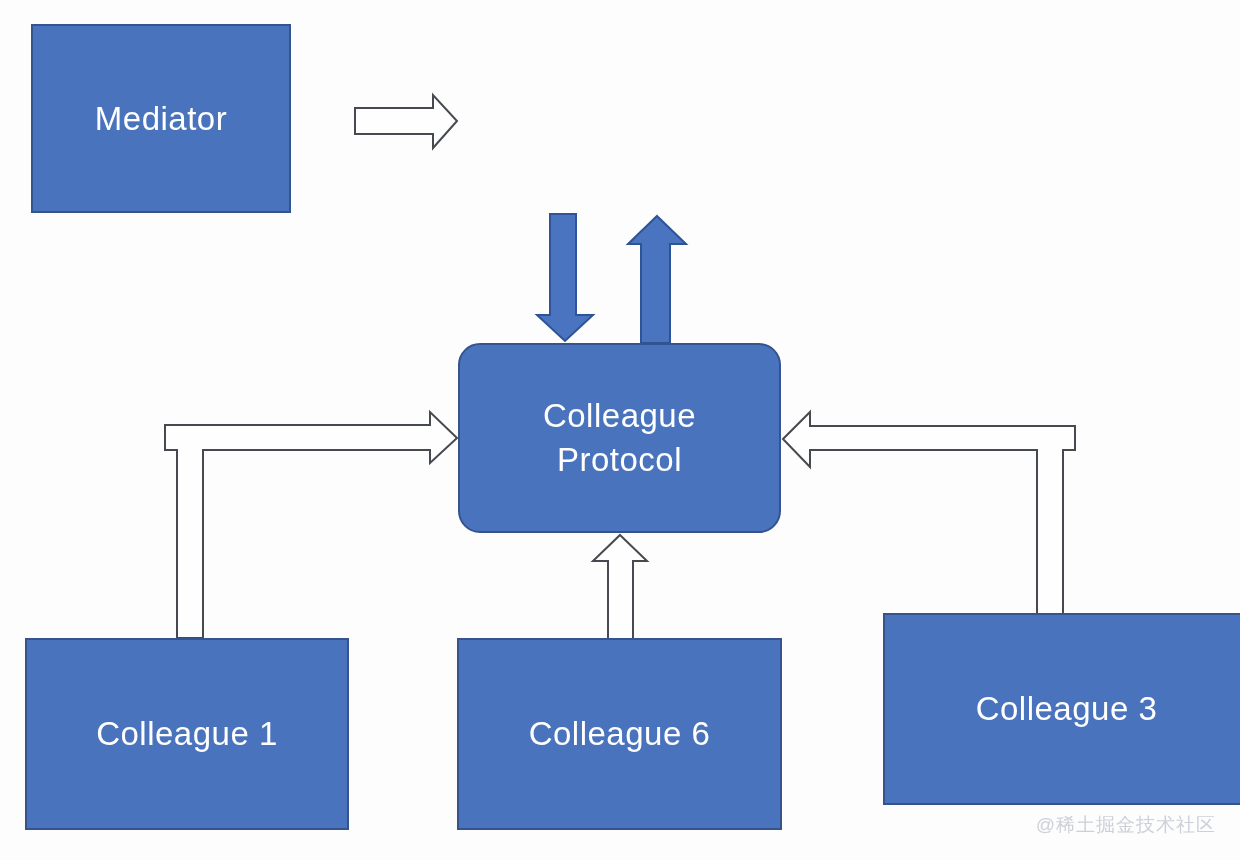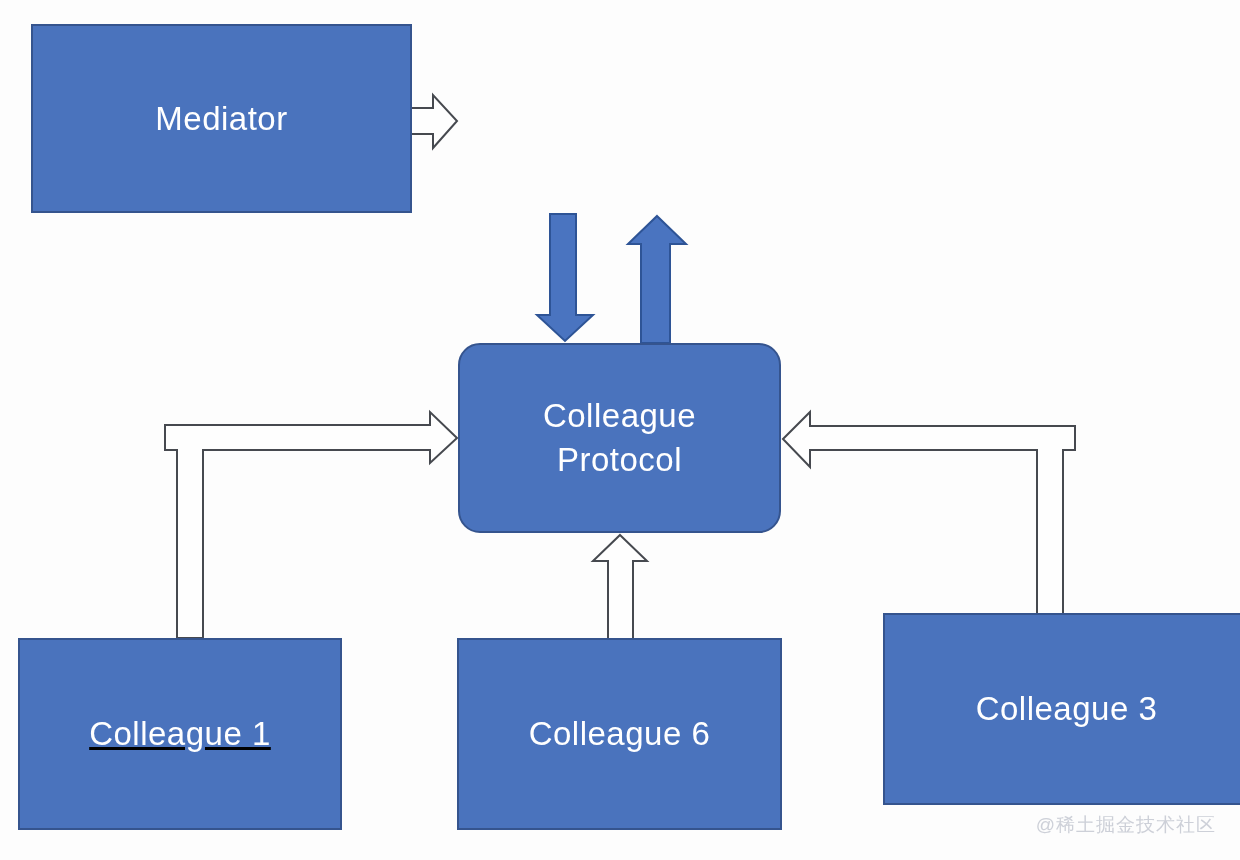--- a/index.html
+++ b/index.html
@@ -45,24 +45,24 @@
   .node .label {
     color: var(--label-text, #ffffff);
     font-size: 33px;
     line-height: 1.32;
     font-weight: normal;
     letter-spacing: 0.5px;
   }
   .label-narrow { max-width: 230px; } 
   .label-wide   { max-width: 300px; white-space: nowrap; }
 
-  #node-mediator           { left: 31px;  top: 24px;  width: 381px; height: 189px; }
+  #node-mediator           { left: 31px;  top: 24px;  width: 260px; height: 189px; }
   #node-mediator-protocol  { left: 457px; top: 24px;  width: 323px; height: 190px; }
   #node-colleague-protocol { left: 458px; top: 343px; width: 323px; height: 190px; border-radius: 22px; }
-  #node-colleague-1        { left: 18px;  top: 638px; width: 324px; height: 192px; text-decoration: underline; }
+  #node-colleague-1        { left: 25px;  top: 638px; width: 324px; height: 192px; }
   #node-colleague-2        { left: 457px; top: 638px; width: 325px; height: 192px; }
   #node-colleague-3        { left: 883px; top: 613px; width: 367px; height: 192px; text-align: right; }
 
   .watermark {
     position: absolute;
     right: 24px; bottom: 22px;
     z-index: 3;
     font-size: 19px;
     color: rgba(198, 202, 211, 0.88);
     letter-spacing: 1px;

